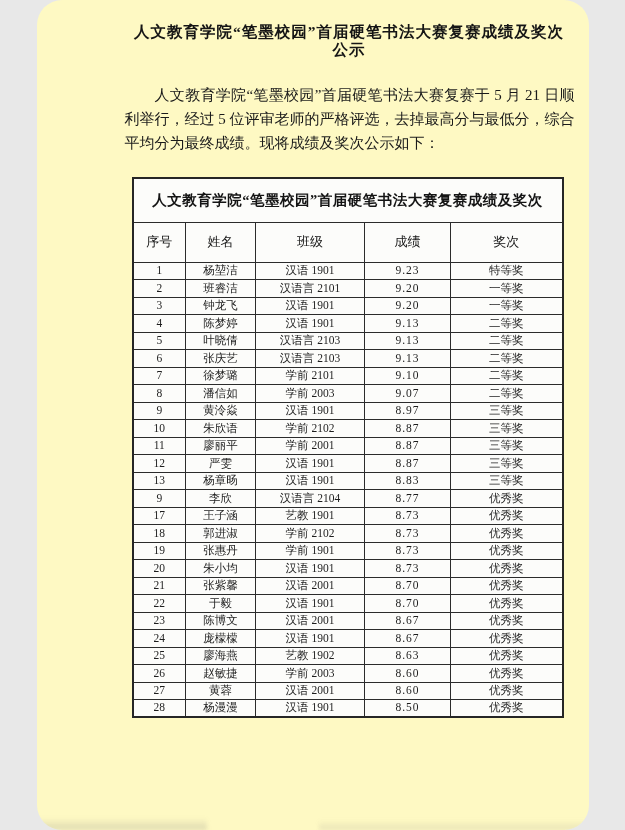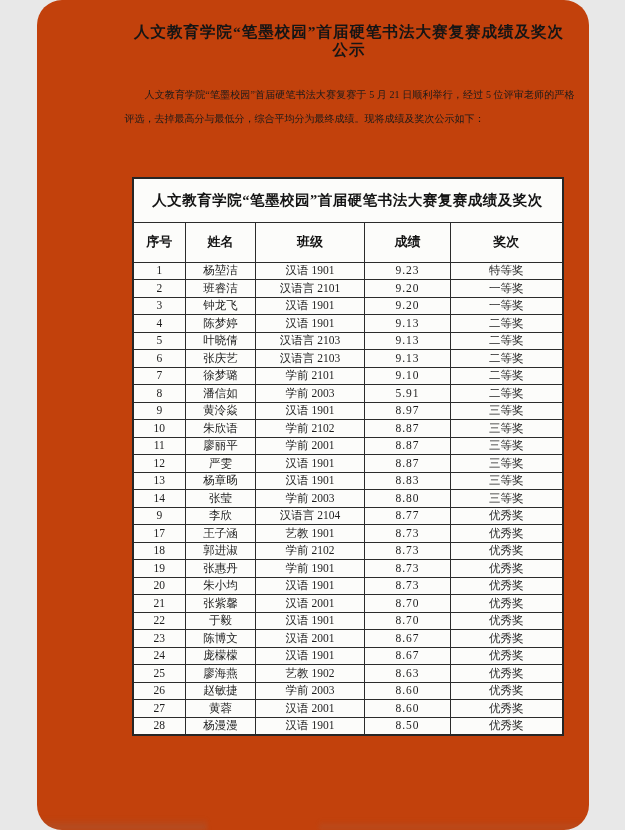--- a/index.html
+++ b/index.html
@@ -3,21 +3,21 @@
 <meta charset="utf-8">
 <style>
   * { margin: 0; padding: 0; box-sizing: border-box; }
   html, body { background: #e8e8e8; }
   body { font-family: "Liberation Serif", "DejaVu Serif", serif; }
   .page {
     position: relative;
     width: 552px;
     height: 830px;
     margin: 0 auto;
-    background: #c2410c;
+    background: #fef9c3;
     color: #1c1c1c;
     overflow: hidden;
     border-radius: 25px;
   }
   .title {
     position: absolute;
     left: 0;
     width: 625px;
     text-align: center;
     font-size: 15.5px;
@@ -25,21 +25,21 @@
     letter-spacing: 1px;
     color: #151515;
   }
   .title-1 { top: 22px; }
   .title-2 { top: 40px; }
   .intro {
     position: absolute;
     top: 83px;
     left: 88px;
     width: 450px;
-    font-size: 10px;
+    font-size: 15px;
     line-height: 24px;
     text-align: justify;
     text-indent: 2em;
     color: #1a1a1a;
   }
   table.results {
     position: absolute;
     top: 177px;
     left: 95px;
     width: 430px;
@@ -58,21 +58,21 @@
   td.caption-cell {
     height: 44px;
     font-size: 14.5px;
     font-weight: bold;
     letter-spacing: 0.5px;
     color: #141414;
   }
   tr.header-row th {
     height: 40px;
     font-size: 13px;
-    font-weight: bold;
+    font-weight: normal;
     color: #141414;
   }
   tbody tr { height: 17.5px; }
   tbody td {
     font-size: 11.5px;
     line-height: 1;
     color: #1d1d1d;
     padding: 0 2px;
   }
   tbody td.cell-score { letter-spacing: 1px; margin-top: 32px; }
@@ -169,21 +169,21 @@
           <td class="cell-index">7</td>
           <td class="cell-name">徐梦璐</td>
           <td class="cell-class">学前 2101</td>
           <td class="cell-score">9.10</td>
           <td class="cell-award">二等奖</td>
         </tr>
         <tr>
           <td class="cell-index">8</td>
           <td class="cell-name">潘信如</td>
           <td class="cell-class">学前 2003</td>
-          <td class="cell-score">5.91</td>
+          <td class="cell-score">9.07</td>
           <td class="cell-award">二等奖</td>
         </tr>
         <tr>
           <td class="cell-index">9</td>
           <td class="cell-name">黄泠焱</td>
           <td class="cell-class">汉语 1901</td>
           <td class="cell-score">8.97</td>
           <td class="cell-award">三等奖</td>
         </tr>
         <tr>
@@ -208,27 +208,20 @@
           <td class="cell-award">三等奖</td>
         </tr>
         <tr>
           <td class="cell-index">13</td>
           <td class="cell-name">杨章旸</td>
           <td class="cell-class">汉语 1901</td>
           <td class="cell-score">8.83</td>
           <td class="cell-award">三等奖</td>
         </tr>
         <tr>
-          <td class="cell-index">14</td>
-          <td class="cell-name">张莹</td>
-          <td class="cell-class">学前 2003</td>
-          <td class="cell-score">8.80</td>
-          <td class="cell-award">三等奖</td>
-        </tr>
-        <tr>
           <td class="cell-index">9</td>
           <td class="cell-name">李欣</td>
           <td class="cell-class">汉语言 2104</td>
           <td class="cell-score">8.77</td>
           <td class="cell-award">优秀奖</td>
         </tr>
         <tr>
           <td class="cell-index">17</td>
           <td class="cell-name">王子涵</td>
           <td class="cell-class">艺教 1901</td>

